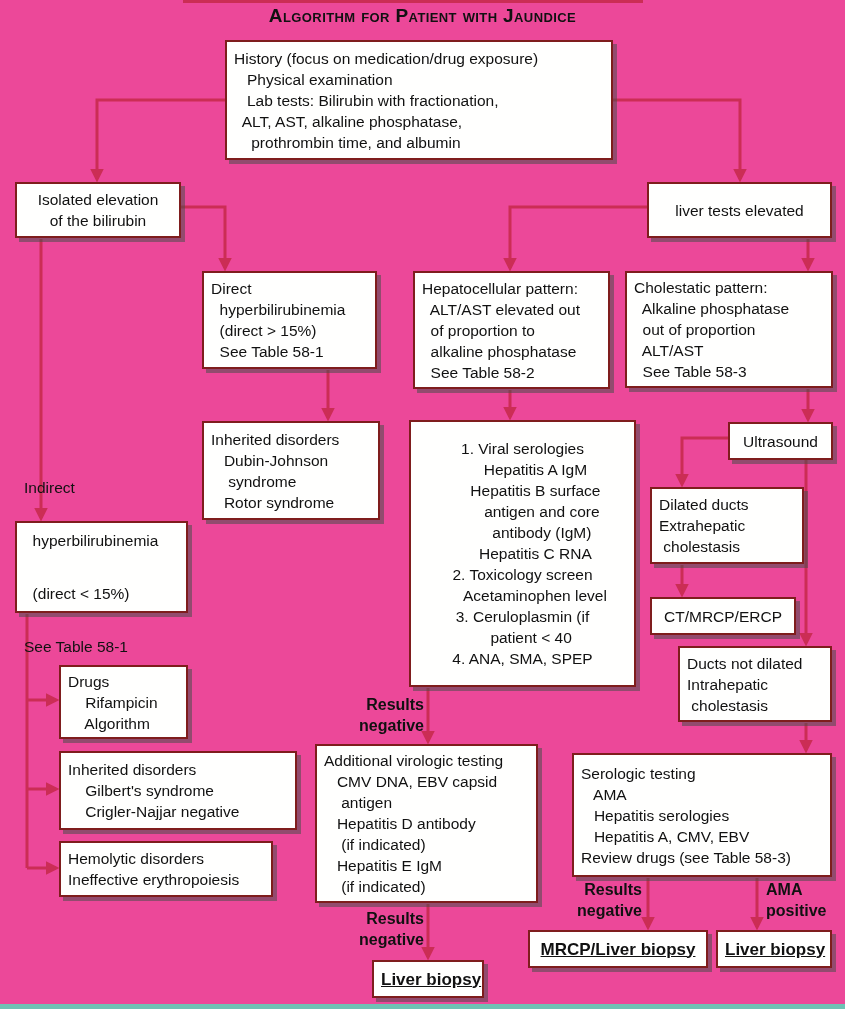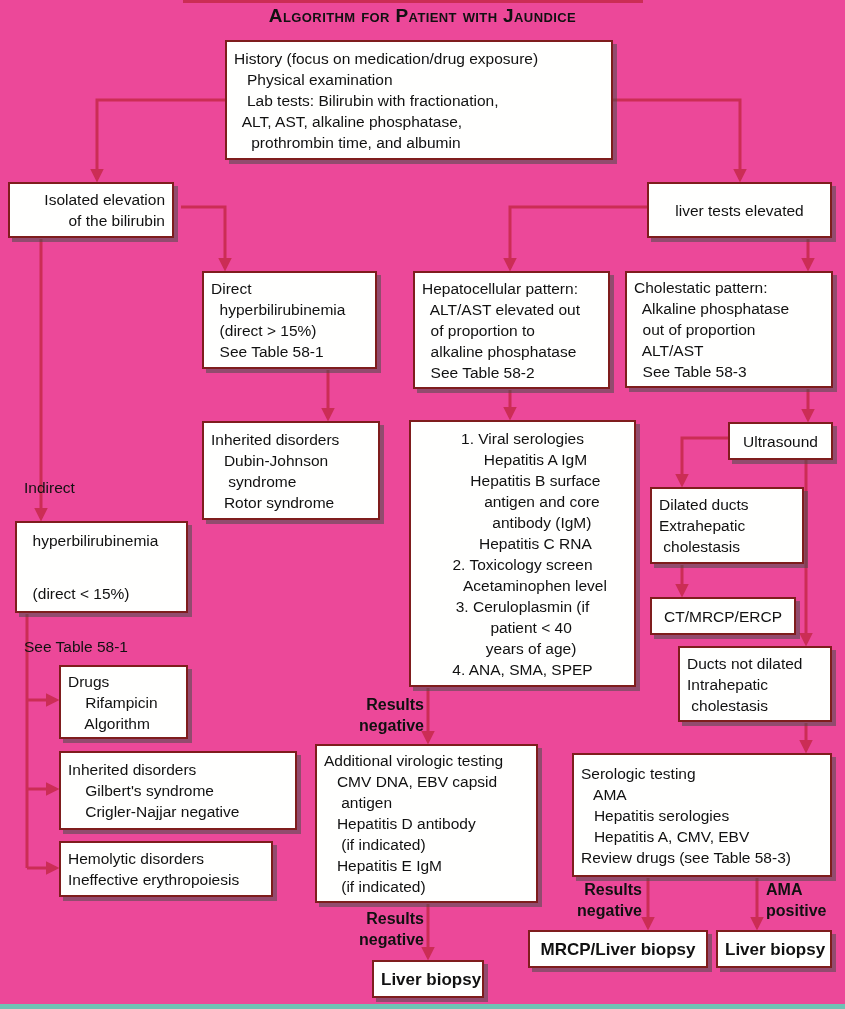--- a/index.html
+++ b/index.html
@@ -42,21 +42,21 @@
     color: #111;
     font-size: 15.5px;
     line-height: 21px;
     padding: 17px 7px;
     display: flex;
     flex-direction: column;
     justify-content: center;
   }
   .box .line { white-space: pre; }
   .box.center { text-align: center; }
-  .box.bold { font-weight: 700; font-size: 17px; }
+  .box.bold { font-weight: 700; font-size: 17px; text-decoration: underline; }
 
   .flabel {
     position: absolute;
     font-weight: 700;
     font-size: 16px;
     line-height: 21px;
     color: #111;
   }
   .flabel .line { white-space: pre; }
   .flabel.right { text-align: right; }
@@ -103,21 +103,21 @@
       <div class="rule" style="left: 0px; top: 1004px; width: 845px; height: 5px; background: rgb(111, 194, 180);"></div>
     </div>
   <div id="nodes-layer">
       <div class="box" style="left: 225px; top: 40px; width: 388px; height: 120px;">
         <div class="line">History (focus on medication/drug exposure)</div>
         <div class="line">   Physical examination</div>
         <div class="line">   Lab tests: Bilirubin with fractionation,</div>
         <div class="line">  ALT, AST, alkaline phosphatase,</div>
         <div class="line">    prothrombin time, and albumin</div>
       </div>
-      <div class="box center" style="left: 8px; top: 182px; width: 166px; height: 56px; align-items: flex-end;">
+      <div class="box center" style="left: 15px; top: 182px; width: 166px; height: 56px;">
         <div class="line">Isolated elevation</div>
         <div class="line">of the bilirubin</div>
       </div>
       <div class="box center" style="left: 647px; top: 182px; width: 185px; height: 56px;">
         <div class="line">liver tests elevated</div>
       </div>
       <div class="box" style="left: 202px; top: 271px; width: 175px; height: 98px;">
         <div class="line">Direct</div>
         <div class="line">  hyperbilirubinemia</div>
         <div class="line">  (direct &gt; 15%)</div>
@@ -147,21 +147,20 @@
         <div class="line">1. Viral serologies</div>
         <div class="line">      Hepatitis A IgM</div>
         <div class="line">      Hepatitis B surface</div>
         <div class="line">         antigen and core</div>
         <div class="line">         antibody (IgM)</div>
         <div class="line">      Hepatitis C RNA</div>
         <div class="line">2. Toxicology screen</div>
         <div class="line">      Acetaminophen level</div>
         <div class="line">3. Ceruloplasmin (if</div>
         <div class="line">    patient &lt; 40</div>
-        <div class="line">    years of age)</div>
         <div class="line">4. ANA, SMA, SPEP</div>
       </div>
       <div class="box center" style="left: 728px; top: 422px; width: 105px; height: 32px;">
         <div class="line">Ultrasound</div>
       </div>
       <div class="box" style="left: 650px; top: 487px; width: 154px; height: 77px;">
         <div class="line">Dilated ducts</div>
         <div class="line">Extrahepatic</div>
         <div class="line"> cholestasis</div>
       </div>

